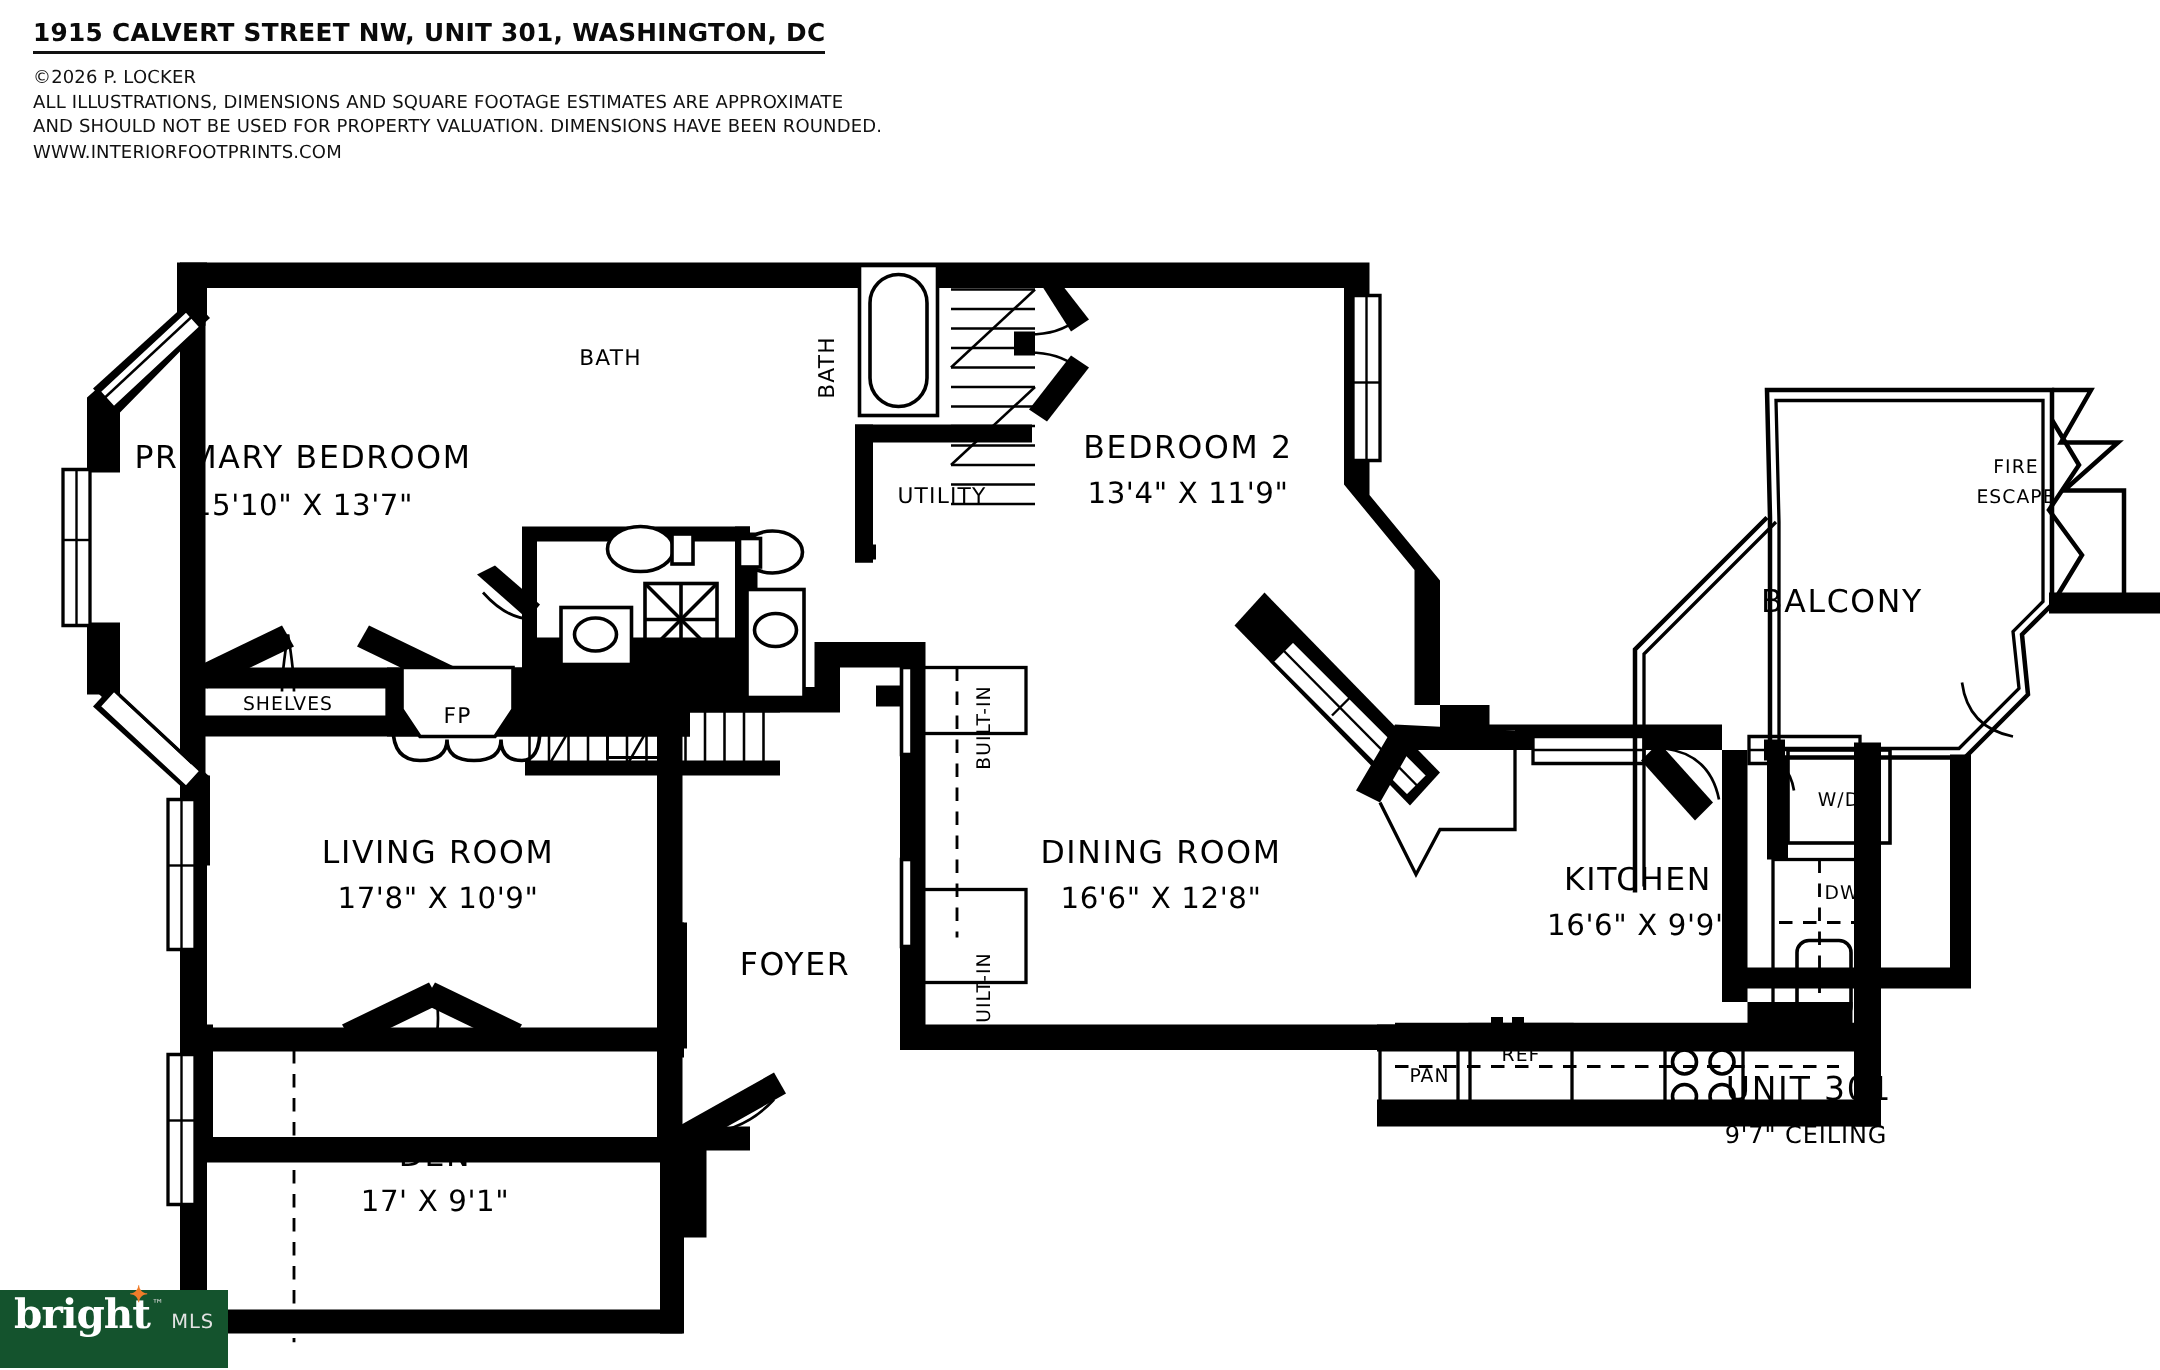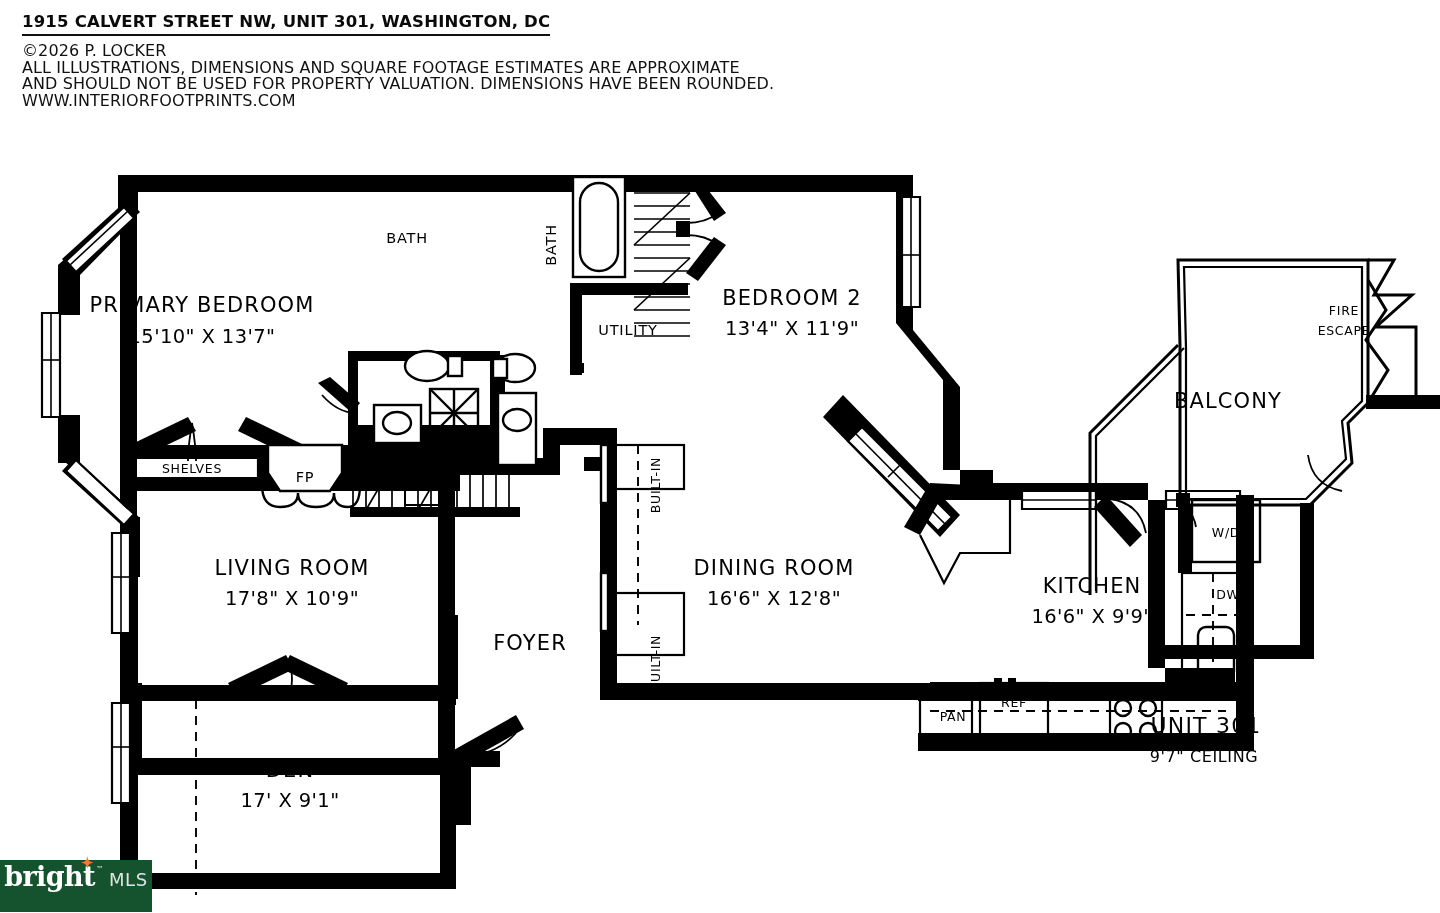--- a/index.html
+++ b/index.html
@@ -35,21 +35,21 @@
     color: #0a0a0a;
     font-weight: 600;
     padding-bottom: 3px;
     border-bottom: 2.2px solid #111;
     display: inline-block;
     white-space: nowrap;
     font-family: "DejaVu Sans", sans-serif;
   }
   #header .disclaimer {
     margin-top: 7px;
-    font-size: 16px;
+    font-size: 12px;
     line-height: 16.5px;
     color: #111;
     letter-spacing: 0.1px;
   }
   #header .disclaimer div { white-space: nowrap; }
 
   
   #plan-wrap {
     position: absolute;
     left: 0;
@@ -151,21 +151,21 @@
     color: #d8d8d8;
     font-size: 8px;
     font-family: "DejaVu Sans", sans-serif;
     margin-left: 1px;
     align-self: flex-start;
     margin-top: 4px;
   }
   #watermark .wm-mls {
     color: #e2e2e2;
     font-family: "DejaVu Sans", sans-serif;
-    font-size: 18px;
+    font-size: 13px;
     letter-spacing: 0.6px;
     margin-left: 5px;
   }
 </style>
 </head>
 <body>
 
 <div id="page">
 
   <div id="header">

